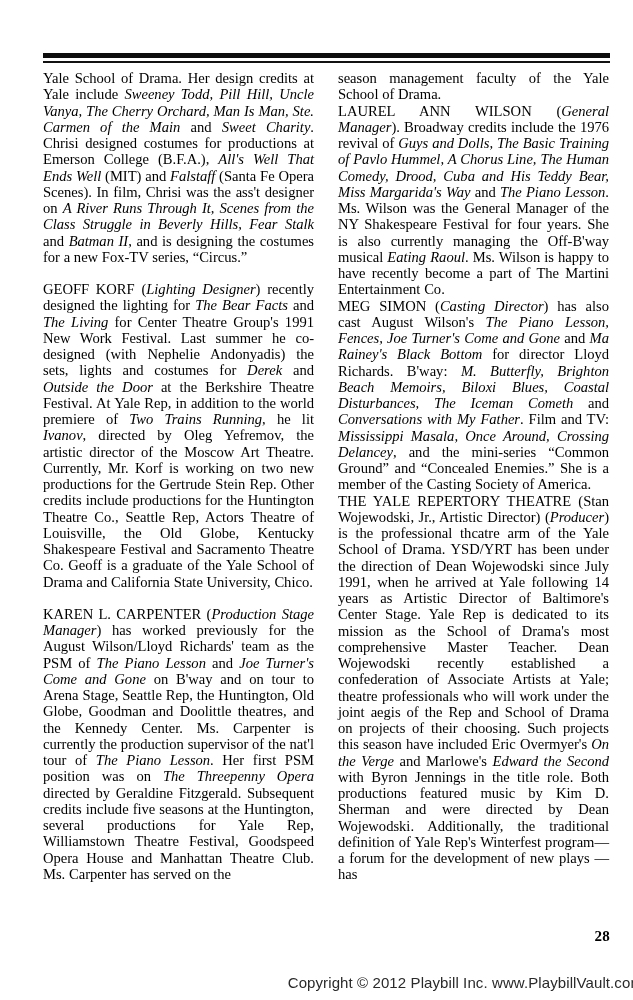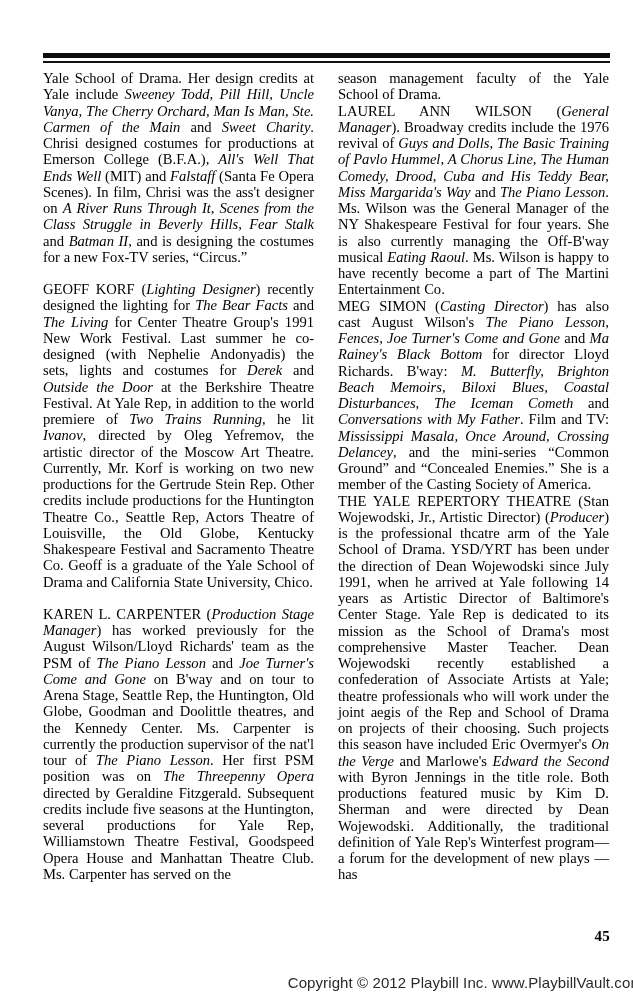--- a/index.html
+++ b/index.html
@@ -127,17 +127,17 @@
         <p class="para gap-before"><span>KAREN L. CARPENTER (</span><i>Production Stage Manager</i><span>) has worked previously for the August Wilson/Lloyd Richards' team as the PSM of </span><i>The Piano Lesson</i><span> and </span><i>Joe Turner's Come and Gone</i><span> on B'way and on tour to Arena Stage, Seattle Rep, the Huntington, Old Globe, Goodman and Doolittle theatres, and the Kennedy Center. Ms. Carpenter is currently the production supervisor of the nat'l tour of </span><i>The Piano Lesson</i><span>.  Her first PSM position was on </span><i>The Threepenny Opera</i><span> directed by Geraldine Fitzgerald. Subsequent credits include five seasons at the Huntington, several productions for Yale Rep, Williamstown Theatre Festival, Goodspeed Opera House and Manhattan Theatre Club.  Ms. Carpenter has served on the</span></p>
       </div>
     <div class="col" id="col-1">
         <p class="para"><span>season management faculty of the Yale School of Drama.</span></p>
         <p class="para"><span>LAUREL ANN WILSON (</span><i>General Manager</i><span>). Broadway credits include the 1976 revival of </span><i>Guys and Dolls, The Basic Training of Pavlo Hummel, A Chorus Line, The Human Comedy, Drood, Cuba and His Teddy Bear, Miss Margarida's Way</i><span> and </span><i>The Piano Lesson</i><span>. Ms. Wilson was the General Manager of the NY Shakespeare Festival for four years. She is also currently managing the Off-B'way musical </span><i>Eating Raoul</i><span>. Ms. Wilson is happy to have recently become a part of The Martini Entertainment Co.</span></p>
         <p class="para"><span>MEG SIMON (</span><i>Casting Director</i><span>) has also cast August Wilson's </span><i>The Piano Lesson, Fences, Joe Turner's Come and Gone</i><span> and </span><i>Ma Rainey's Black Bottom</i><span> for director Lloyd Richards.  B'way: </span><i>M. Butterfly, Brighton Beach Memoirs, Biloxi Blues, Coastal Disturbances, The Iceman Cometh</i><span> and </span><i>Conversations with My Father</i><span>. Film and TV: </span><i>Mississippi Masala, Once Around, Crossing Delancey</i><span>, and the mini-series “Common Ground” and “Concealed Enemies.” She is a member of the Casting Society of America.</span></p>
         <p class="para"><span>THE YALE REPERTORY THEATRE (Stan Wojewodski, Jr., Artistic Director) (</span><i>Producer</i><span>) is the professional thcatre arm of the Yale School of Drama. YSD/YRT has been under the direction of Dean Wojewodski since July 1991, when he arrived at Yale following 14 years as Artistic Director of Baltimore's Center Stage. Yale Rep is dedicated to its mission as the School of Drama's most comprehensive Master Teacher. Dean Wojewodski recently established a confederation of Associate Artists at Yale; theatre professionals who will work under the joint aegis of the Rep and School of Drama on projects of their choosing. Such projects this season have included Eric Overmyer's </span><i>On the Verge</i><span> and Marlowe's </span><i>Edward the Second</i><span> with Byron Jennings in the title role.  Both productions featured music by Kim D. Sherman and were directed by Dean Wojewodski. Additionally, the traditional definition of Yale Rep's Winterfest program—a forum for the development of new plays — has</span></p>
       </div>
   </div>
 
-  <div class="page-number">45</div>
+  <div class="page-number">28</div>
 
   <div class="footer">Copyright © 2012 Playbill Inc.  www.PlaybillVault.com</div>
 
 </div>
 
 </body></html>

